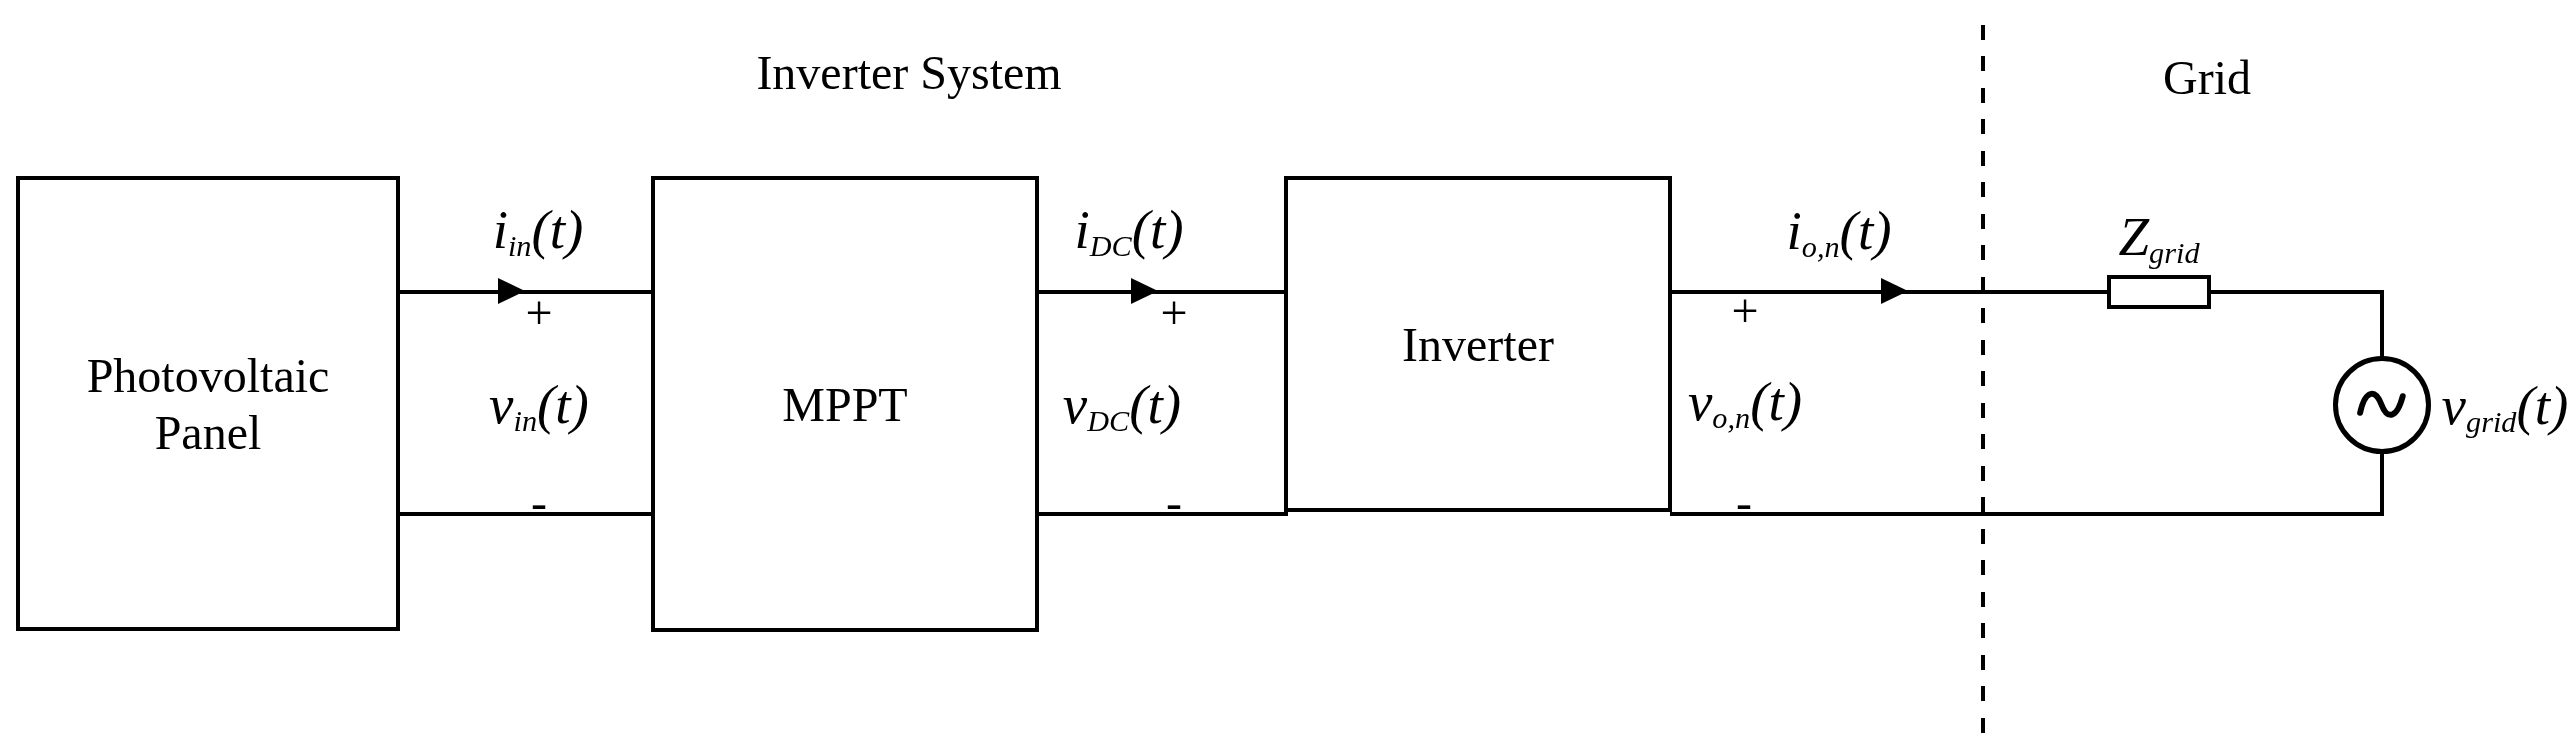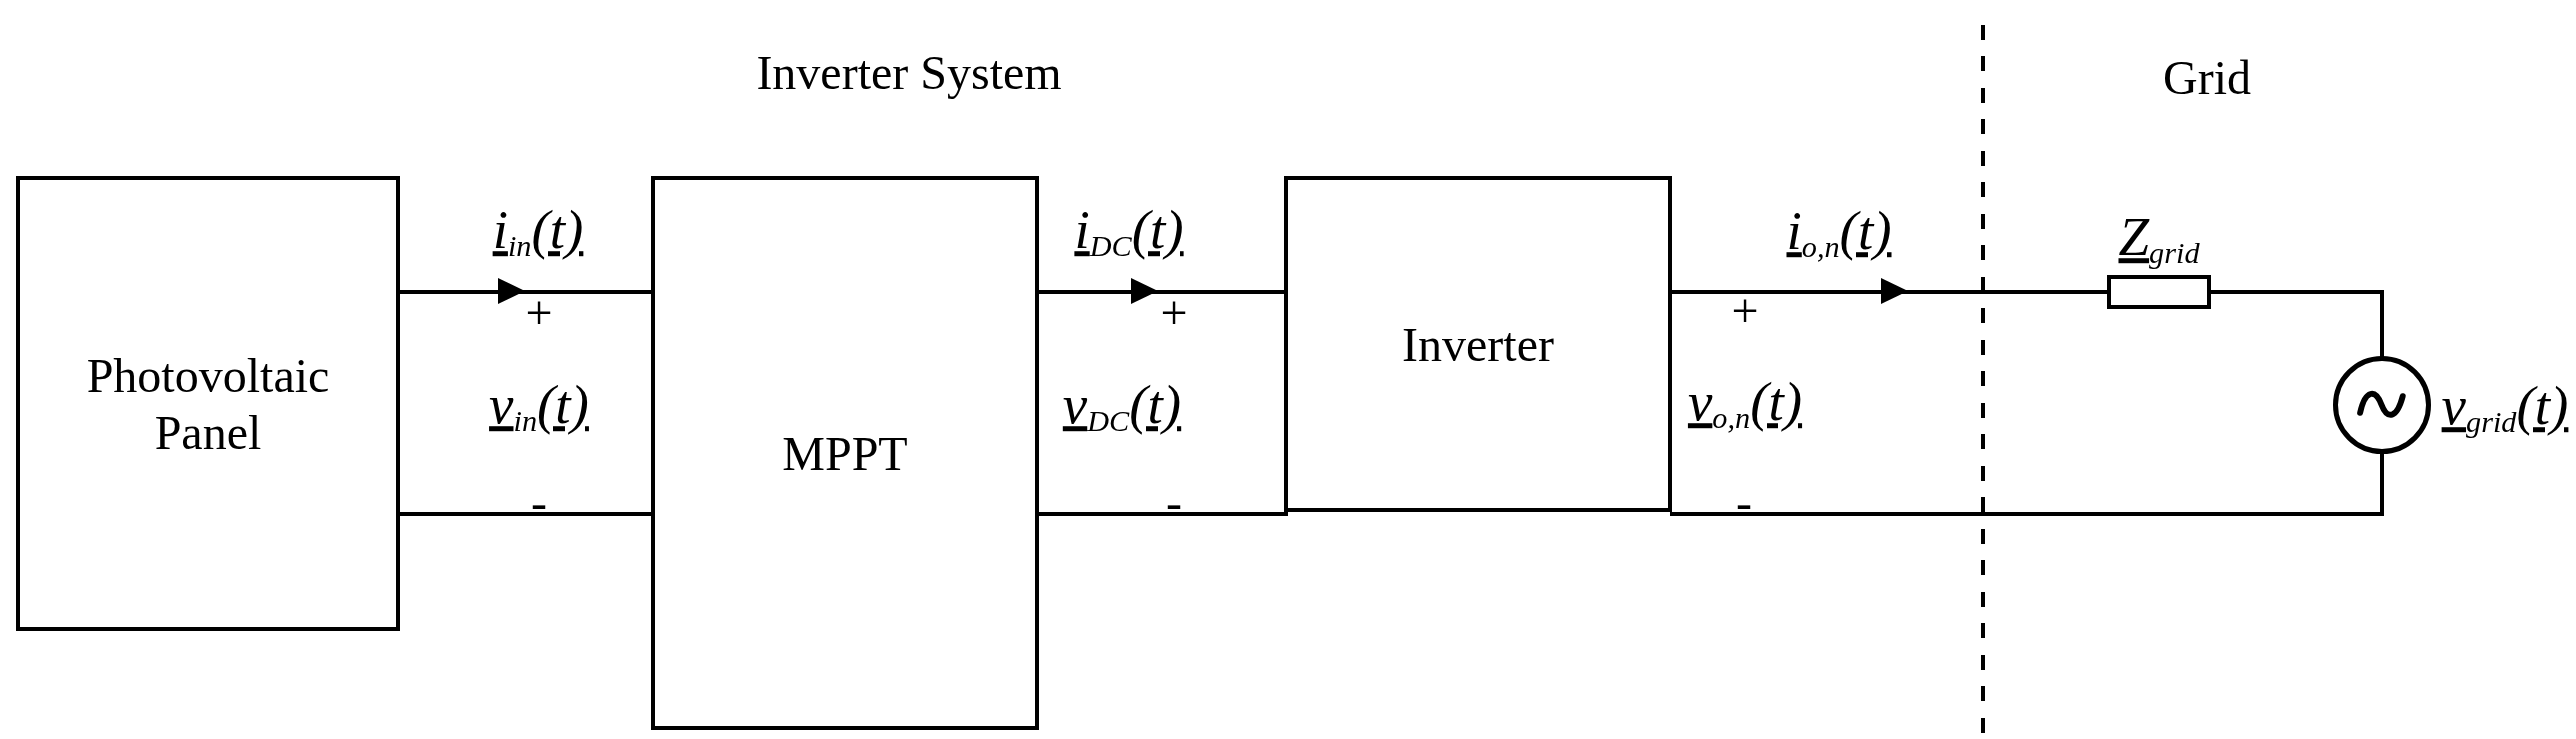--- a/index.html
+++ b/index.html
@@ -51,21 +51,20 @@
   .source-circle{
     width:98px;height:98px;
     border:5.4px solid #000;
     border-radius:50%;
     background:#fff;
     box-sizing:border-box;
   }
   .math{
     font:italic 55px "Liberation Serif", serif;
     white-space:nowrap;
-    text-decoration:underline;
   }
   .math sub{
     font-size:55%;
     font-style:italic;
     vertical-align:-0.25em;
     letter-spacing:0;
   }
   .sign{
     font:48px "Liberation Serif", serif;
     font-style:normal;
@@ -96,21 +95,21 @@
 <div class="abs arrow-right" style="left:1131px;top:278px"></div>
 <div class="abs arrow-right" style="left:1881px;top:278px"></div>
 
 <div class="abs box" style="left:16px;top:176px;width:384px;height:455px">
   <div class="box-label">
     <div>Photovoltaic</div>
     <div>Panel</div>
   </div>
 </div>
 
-<div class="abs box" style="left:651px;top:176px;width:388px;height:554px">
+<div class="abs box" style="left:651px;top:176px;width:388px;height:456px">
   <div class="box-label">MPPT</div>
 </div>
 
 <div class="abs box" style="left:1284px;top:176px;width:388px;height:336px">
   <div class="box-label">Inverter</div>
 </div>
 
 <div class="abs center math" style="left:538px;top:231px">
   <span>i</span><sub>in</sub><span>(t)</span>
 </div>

